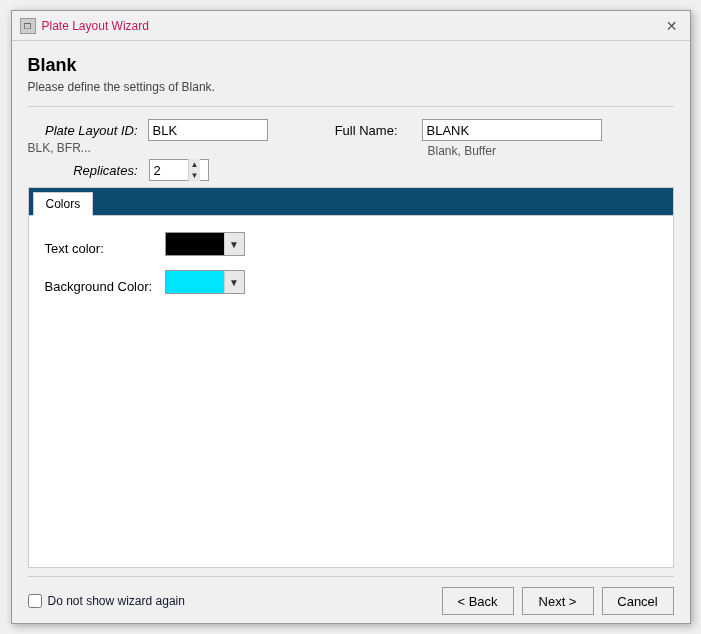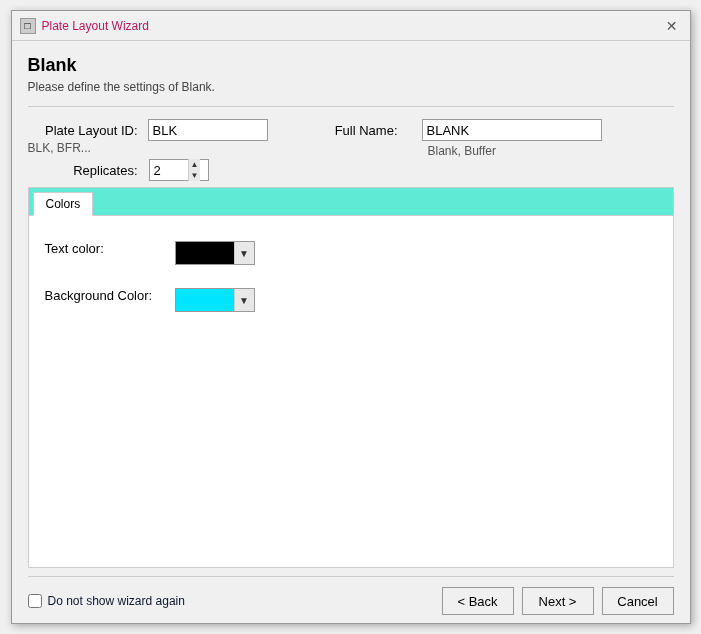--- a/index.html
+++ b/index.html
@@ -84,20 +84,21 @@
     .form-row {
       display: flex;
       align-items: center;
       gap: 10px;
     }
     .form-label {
       min-width: 110px;
       text-align: right;
       font-size: 13px;
       color: #000;
+      font-style: italic;
     }
     .form-input {
       height: 22px;
       border: 1px solid #999;
       background: white;
       padding: 2px 4px;
       font-size: 13px;
       width: 120px;
     }
     .form-hint {
@@ -190,21 +191,21 @@
     .tab-container {
       border: 1px solid #ccc;
       flex: 1;
       display: flex;
       flex-direction: column;
       background: white;
       margin-bottom: 8px;
     }
     .tab-header {
       display: flex;
-      background: #5eead4;
+      background: #0c4a6e;
       border-bottom: 1px solid #ccc;
       text-align: right;
     }
     .tab {
       padding: 4px 12px;
       font-size: 12px;
       cursor: pointer;
       border: 1px solid transparent;
       border-bottom: none;
       margin-top: 3px;
@@ -222,23 +223,21 @@
     }
     .tab-content {
       flex: 1;
       padding: 16px 16px;
       display: flex;
       flex-direction: column;
       gap: 14px;
     }
     .color-row {
       display: flex;
-      align-items: flex-start;
-      gap: 10px;
-      margin-top: 9px;
+      align-items: flex-end;
     }
     .color-label {
       min-width: 120px;
       font-size: 13px;
       color: #000;
     }
     .color-picker-wrapper {
       display: flex;
       align-items: center;
       border: 1px solid #999;

